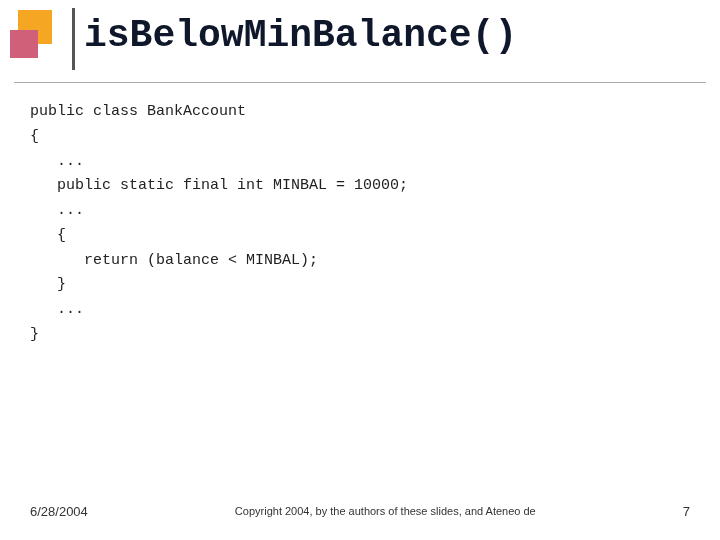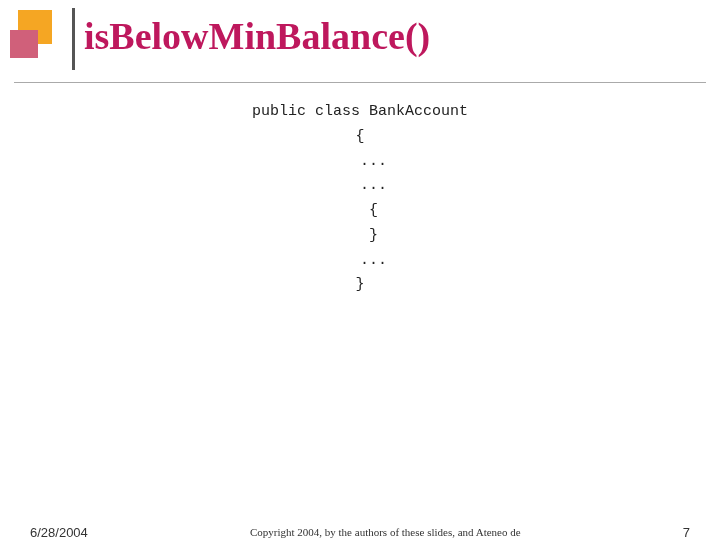--- a/index.html
+++ b/index.html
@@ -54,22 +54,22 @@
       background: #555555;
     }
 
     
     .slide-title {
       position: absolute;
       top: 14px;
       left: 84px;
       font-size: 38px;
       font-weight: bold;
-      color: #be185d;
-      font-family: Liberation Serif, serif;
+      color: #0f172a;
+      font-family: Liberation Mono, monospace;
       white-space: nowrap;
     }
 
     
     .title-rule {
       position: absolute;
       top: 82px;
       left: 14px;
       right: 14px;
       height: 1px;
@@ -84,44 +84,43 @@
       right: 30px;
       font-family: 'Courier New', Courier, monospace;
       font-size: 15px;
       color: #222222;
       line-height: 1.65;
     }
 
     .code-line {
       display: block;
       white-space: pre;
-      text-align: center;
     }
 
     
     .footer {
       position: absolute;
-      bottom: 0;
+      bottom: 21px;
       left: 30px;
       right: 30px;
       display: flex;
       align-items: center;
       justify-content: space-between;
     }
 
     .footer-date {
       font-size: 13px;
       color: #333333;
       font-family: Arial, Helvetica, sans-serif;
     }
 
     .footer-copyright {
       font-size: 11px;
       color: #333333;
-      font-family: Liberation Serif, serif;
+      font-family: Liberation Sans, sans-serif;
       text-align: center;
       line-height: 1.4;
     }
 
     .footer-page {
       font-size: 13px;
       color: #333333;
       font-family: Arial, Helvetica, sans-serif;
     }
   </style>
@@ -136,22 +135,24 @@
 <div class="vert-line"></div>
 
 <div class="slide-title">isBelowMinBalance()</div>
 
 <div class="title-rule"></div>
 
 <div class="code-block">
   <span class="code-line">public class BankAccount</span>
   <span class="code-line">{</span>
   <span class="code-line">   ...</span>
+  <span class="code-line">   public static final int MINBAL = 10000;</span>
   <span class="code-line">   ...</span>
   <span class="code-line">   {</span>
+  <span class="code-line">      return (balance &lt; MINBAL);</span>
   <span class="code-line">   }</span>
   <span class="code-line">   ...</span>
   <span class="code-line">}</span>
 </div>
 
 <div class="footer">
   <span class="footer-date">6/28/2004</span>
   <div class="footer-copyright">
     <span>Copyright 2004, by the authors of these slides, and Ateneo de</span><br>
   </div>

